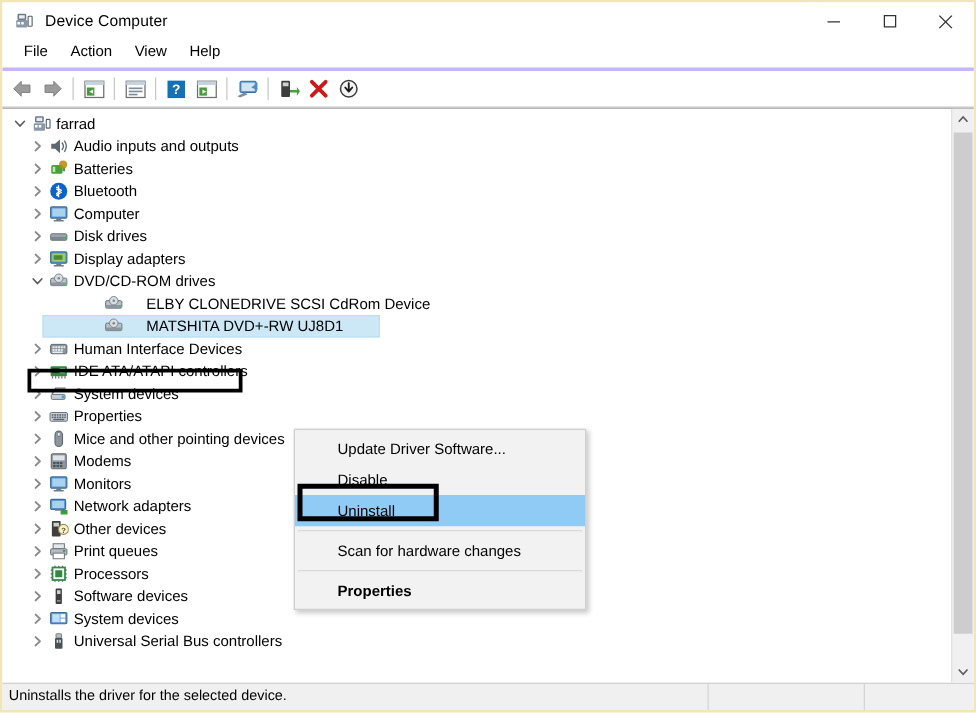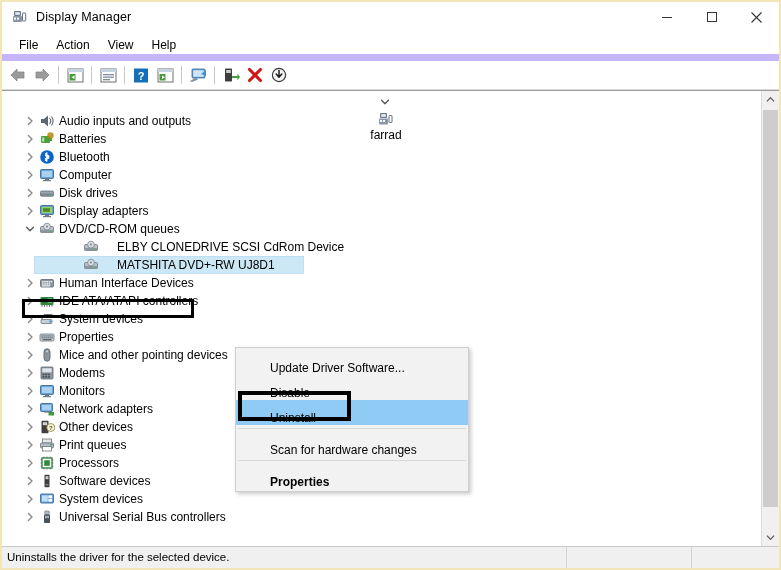--- a/index.html
+++ b/index.html
@@ -67,24 +67,24 @@
     justify-content: center;
     background: #ffffff;
   }
   .win-btn svg { display: block; }
 
   
   .menubar {
     height: 22px;
     flex: 0 0 22px;
     display: flex;
-    align-items: flex-end;
+    align-items: flex-start;
     padding-left: 8px;
     background: #ffffff;
-    border-bottom: 7px solid #c4b5fd;
+    border-bottom: 3px solid #c4b5fd;
   }
   .menu-item {
     padding: 2px 9px;
     font-size: 12px;
     color: #000000;
     white-space: nowrap;
   }
 
   
   .toolbar {
@@ -160,21 +160,21 @@
     width: 270px;
     background: #cce8f7;
     border: 1px solid #bcdff2;
     box-sizing: border-box;
     z-index: 0;
   }
   .row.selected .twisty,
   .row.selected .ico,
   .row.selected .lbl { position: relative; z-index: 1; }
 
-  .lvl0 { padding-left: 6px; flex-direction: column; }
+  .lvl0 { padding-left: 6px; }
   .lvl1 { padding-left: 20px; }
   .lvl2 { padding-left: 50px; gap: 14px; }
 
   
   .annot-dvd {
     position: absolute;
     left: 20px;
     top: 208px;
     width: 172px;
     height: 19px;
@@ -226,21 +226,21 @@
     width: 232px;
     background: #f2f2f2;
     border: 1px solid #cfcfcf;
     box-shadow: 2px 2px 4px rgba(0,0,0,0.22);
     z-index: 20;
     padding: 2px 0;
   }
   .ctx-item {
     height: 25px;
     display: flex;
-    align-items: flex-end;
+    align-items: center;
     padding-left: 34px;
     font-size: 12px;
     color: #000000;
     position: relative;
   }
   .ctx-item.highlight {
     background: #8fcbf5;
   }
   .ctx-item.bold { font-weight: bold; }
   .ctx-sep {
@@ -305,21 +305,21 @@
     <span class="title-icon">
       <svg width="16" height="16" viewBox="0 0 16 16">
         <rect x="3" y="2" width="7" height="5" rx="1" fill="#6d7b8c"></rect>
         <rect x="4.2" y="3.2" width="4.6" height="2.6" fill="#e8edf2"></rect>
         <rect x="2" y="7" width="9" height="6" rx="1" fill="#8a97a6"></rect>
         <rect x="3" y="8.6" width="2" height="2" fill="#ffffff"></rect>
         <rect x="6" y="8.6" width="2" height="2" fill="#ffffff"></rect>
         <rect x="11.5" y="4" width="3.2" height="8" rx="0.6" fill="#ffffff" stroke="#555f6b" stroke-width="0.9"></rect>
       </svg>
     </span>
-    <span class="title-text">Display Manager</span>
+    <span class="title-text">Device Computer</span>
     <div class="win-controls">
       <div class="win-btn">
         <svg width="12" height="12" viewBox="0 0 12 12">
             <line x1="1" y1="6.5" x2="11" y2="6.5" stroke="#333" stroke-width="1"></line>
           </svg>
       </div>
       <div class="win-btn">
         <svg width="12" height="12" viewBox="0 0 12 12">
             <rect x="1.5" y="1.5" width="9" height="9" fill="none" stroke="#333" stroke-width="1"></rect>
           </svg>
@@ -539,21 +539,21 @@
           </span>
           <span class="ico">
             <svg width="16" height="16" viewBox="0 0 16 16">
               <rect x="1.5" y="5.5" width="13" height="6" rx="1.2" fill="#b9c2cb" stroke="#6b747d" stroke-width="0.8"></rect>
               <rect x="1.5" y="9" width="13" height="2.5" fill="#8d969f"></rect>
               <circle cx="8" cy="5.6" r="3.4" fill="#d8dde2" stroke="#7b848d" stroke-width="0.8"></circle>
               <circle cx="8" cy="5.6" r="1" fill="#7b848d"></circle>
               <circle cx="12.6" cy="10.2" r="0.75" fill="#36d04a"></circle>
             </svg>
           </span>
-          <span class="lbl">DVD/CD-ROM queues</span>
+          <span class="lbl">DVD/CD-ROM drives</span>
         </div>
         <div class="row lvl2">
           <span class="twisty"></span>
           <span class="ico">
             <svg width="16" height="16" viewBox="0 0 16 16">
               <rect x="1.5" y="5.5" width="13" height="6" rx="1.2" fill="#b9c2cb" stroke="#6b747d" stroke-width="0.8"></rect>
               <rect x="1.5" y="9" width="13" height="2.5" fill="#8d969f"></rect>
               <circle cx="8" cy="5.6" r="3.4" fill="#d8dde2" stroke="#7b848d" stroke-width="0.8"></circle>
               <circle cx="8" cy="5.6" r="1" fill="#7b848d"></circle>
               <circle cx="12.6" cy="10.2" r="0.75" fill="#36d04a"></circle>

